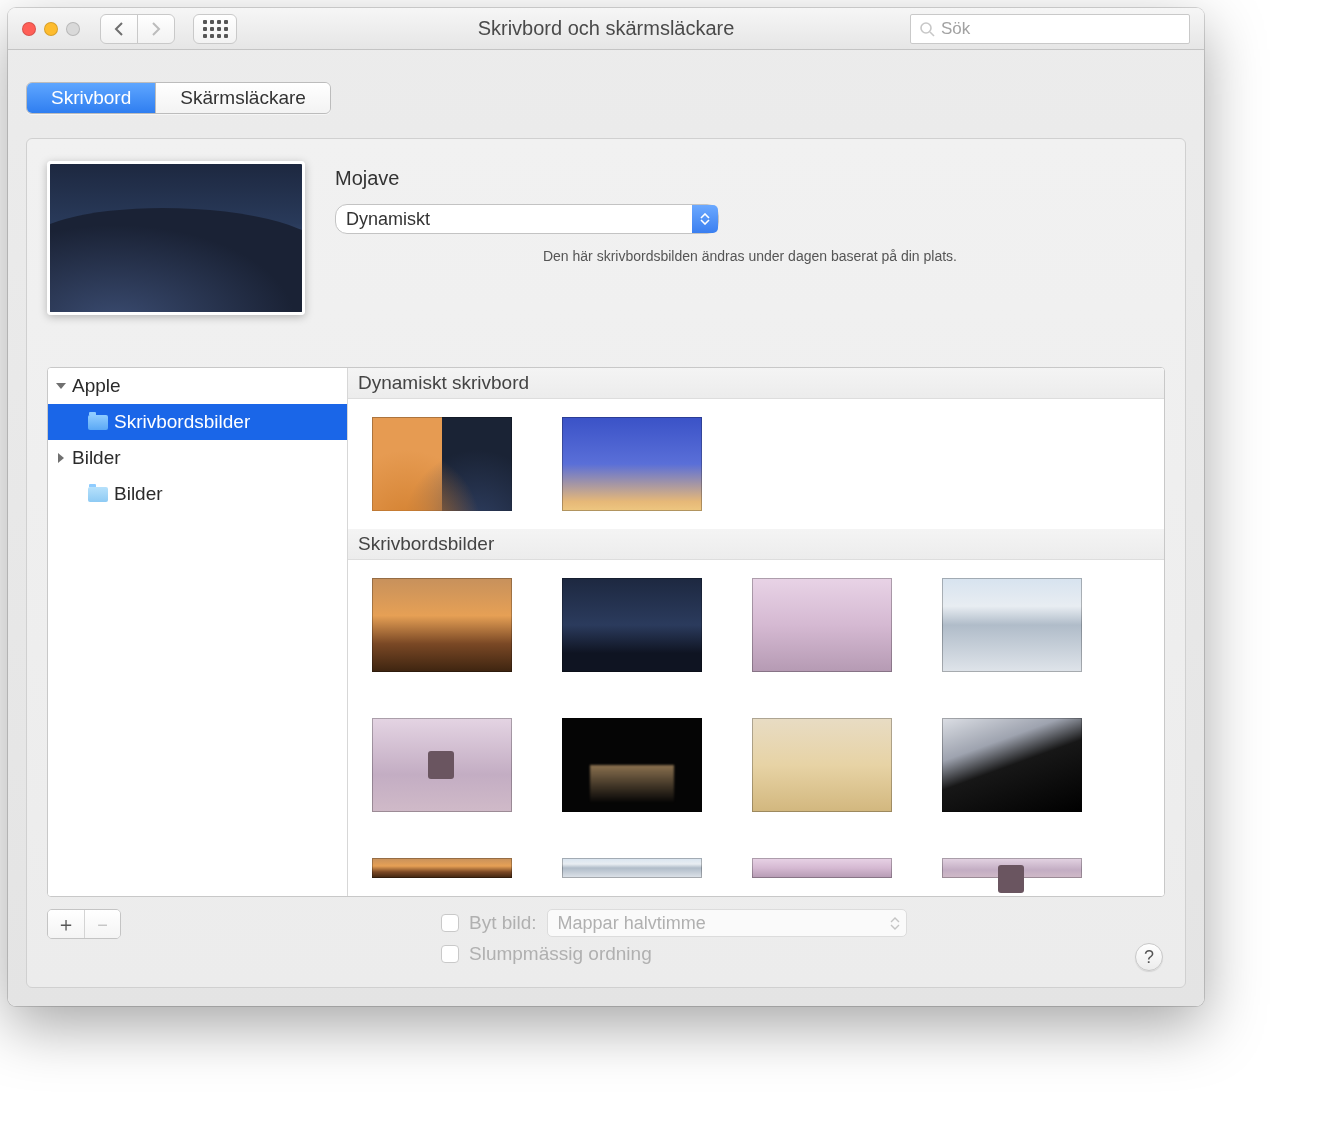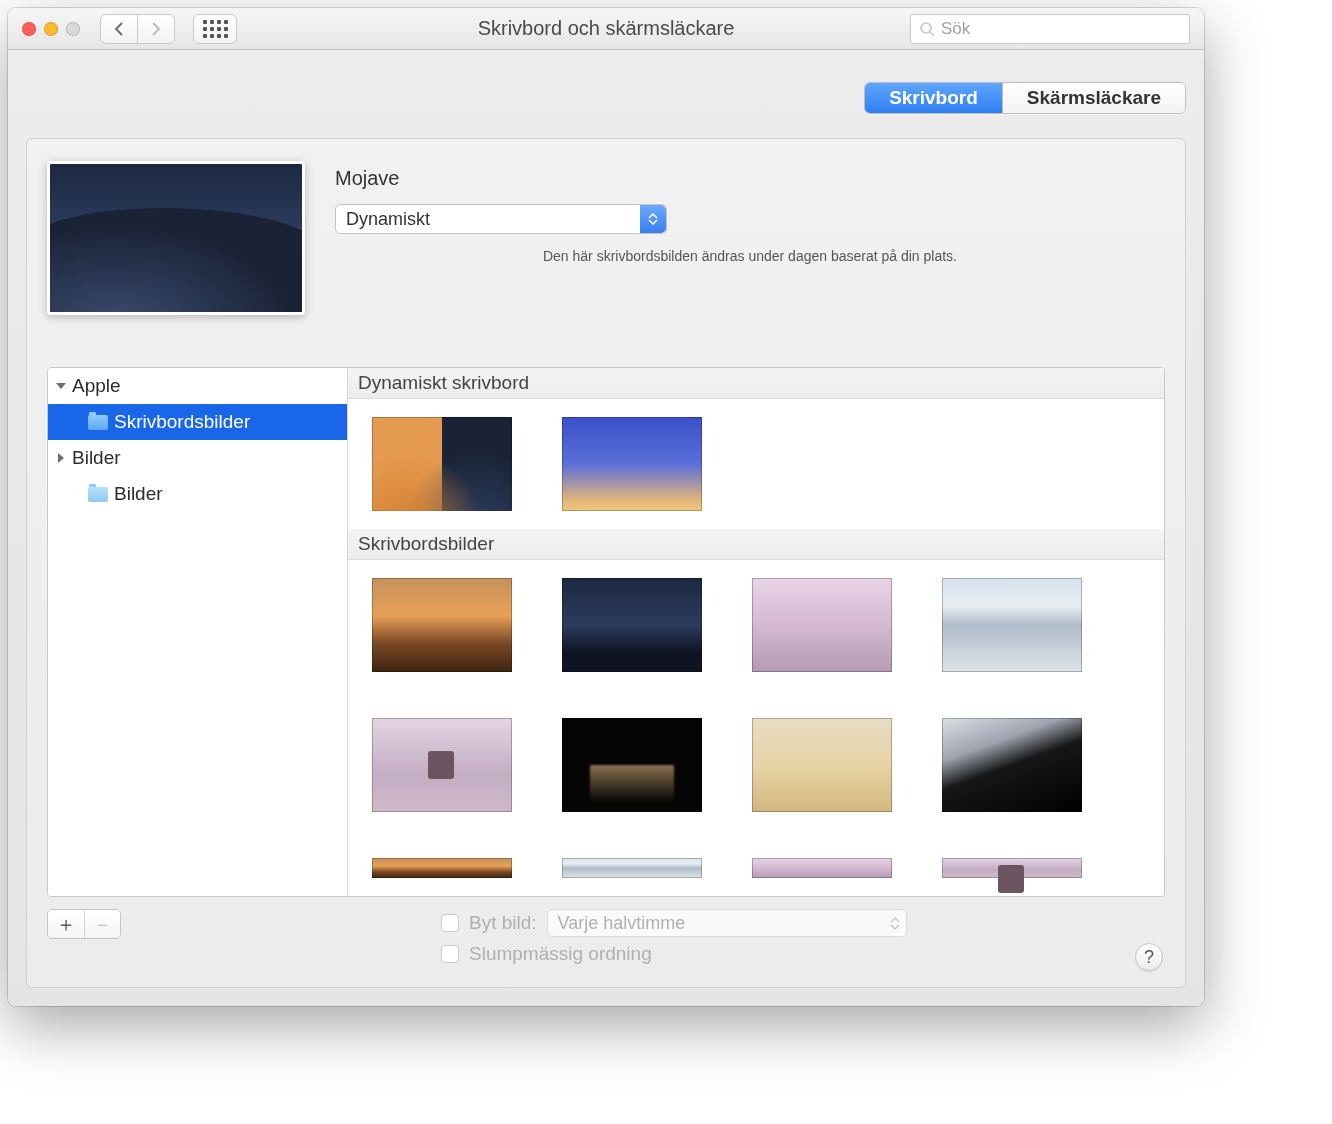--- a/index.html
+++ b/index.html
@@ -22,37 +22,37 @@
 .dots { display:grid; grid-template-columns: repeat(4,4px); grid-template-rows: repeat(3,4px); gap:3px; }
 .dots span { width:4px; height:4px; background:#555; border-radius:1px; }
 .title { position:absolute; left:0; right:0; text-align:center; font-size: 20px; color:#4a4a4a; pointer-events:none; }
 .search { margin-left:auto; width:280px; height:30px; background:#fff; border:1px solid #c9c9c9; border-radius:2px; display:flex; align-items:center; padding:0 8px; gap:6px; color:#a2a2a2; font-size:17px; }
 .search svg { opacity:0.5; }
 
 
 .body { flex:1; padding: 32px 18px 18px 18px; display:flex; flex-direction:column; }
 
 
-.tabs { display:flex; justify-content:flex-end; margin-bottom: 24px; font-weight: bold; }
+.tabs { display:flex; justify-content:flex-start; margin-bottom: 24px; }
 .tabgroup { display:flex; border:1px solid #bcbcbc; border-radius:6px; overflow:hidden; box-shadow: 0 1px 0 rgba(255,255,255,0.5); }
 .tab { padding: 4px 24px; font-size:19px; background: linear-gradient(#ffffff,#f3f3f3); color:#333; cursor:pointer; }
 .tab.active { background: linear-gradient(#5ea6ff,#2f7ef0); color:#fff; }
 .tab + .tab { border-left:1px solid #bcbcbc; }
 
 
 .card { flex:1; background: linear-gradient(#f1f1f1,#ececec); border:1px solid #d0d0d0; border-radius:6px; padding: 22px 20px 16px 20px; display:flex; flex-direction:column; position:relative; }
 
 
 .preview-row { display:flex; gap: 30px; margin-bottom: 28px; }
 .preview-frame { width: 258px; height: 154px; border:3px solid #fff; box-shadow: 0 2px 8px rgba(0,0,0,0.25); border-radius:4px; overflow:hidden; }
 .preview-img { width:100%; height:100%; background: linear-gradient(180deg,#1d2840 0%,#293a5a 40%,#3b4d72 55%,#1a2333 55%,#0e1320 100%); position:relative; }
 .dune { position:absolute; bottom:0; left:-10%; right:-10%; height:70%; background: radial-gradient(ellipse at 30% 110%, #3a4b70 0%, #1a2235 60%); border-radius: 50% 60% 0 0 / 40% 50% 0 0; }
 .preview-info { flex:1; padding-top:6px; }
 .pname { font-size:20px; color:#333; margin-bottom:14px; }
-.select { width: 332px; height:30px; background:#fff; border:1px solid #c3c3c3; border-radius:5px; display:flex; align-items:center; padding:0 10px; font-size:18px; color:#333; position:relative; }
+.select { width: 384px; height:30px; background:#fff; border:1px solid #c3c3c3; border-radius:12px; display:flex; align-items:center; padding:0 10px; font-size:18px; color:#333; position:relative; }
 .select .arrows { position:absolute; right:0; top:0; bottom:0; width:26px; background: linear-gradient(#6ba9ff,#3a7ff0); border-radius: 0 5px 5px 0; display:flex; flex-direction:column; align-items:center; justify-content:center; }
 .arrows svg { width:10px; height:6px; }
 .desc { margin-top:14px; font-size:14px; color:#555;text-align:center; }
 
 
 .split { flex:1; display:flex; border:1px solid #c8c8c8; border-radius:4px; overflow:hidden; background:#fff; min-height:0;margin-top:24px; }
 .sidebar { width:300px; border-right:1px solid #d7d7d7; background:#fff; overflow:auto; }
 .srow { display:flex; align-items:center; gap:6px; height:36px; padding-left:10px; font-size:19px; color:#2b2b2b; cursor:pointer; }
 .srow.selected { background:#1a66e8; color:#fff; }
 .srow .disc { width:0; height:0; border-left:6px solid #707070; border-top:5px solid transparent; border-bottom:5px solid transparent; transform: rotate(90deg); margin-right:2px; }
@@ -224,21 +224,21 @@
       <div class="bottom">
         <div class="addremove">
           <div>＋</div>
           <div>－</div>
         </div>
         <div class="options">
           <div class="opt-row">
             <div class="chk"></div>
             <span>Byt bild:</span>
             <div class="fake-select">
-              <span>Varje halvtimme</span>
+              <span>Mappar halvtimme</span>
               <div class="ar2">
                 <svg width="10" height="6" viewBox="0 0 10 6">
                     <path d="M1 5 L5 1 L9 5" stroke="#c4c4c4" stroke-width="1.4" fill="none"></path>
                   </svg>
                 <svg width="10" height="6" viewBox="0 0 10 6">
                     <path d="M1 1 L5 5 L9 1" stroke="#c4c4c4" stroke-width="1.4" fill="none"></path>
                   </svg>
               </div>
             </div>
           </div>

